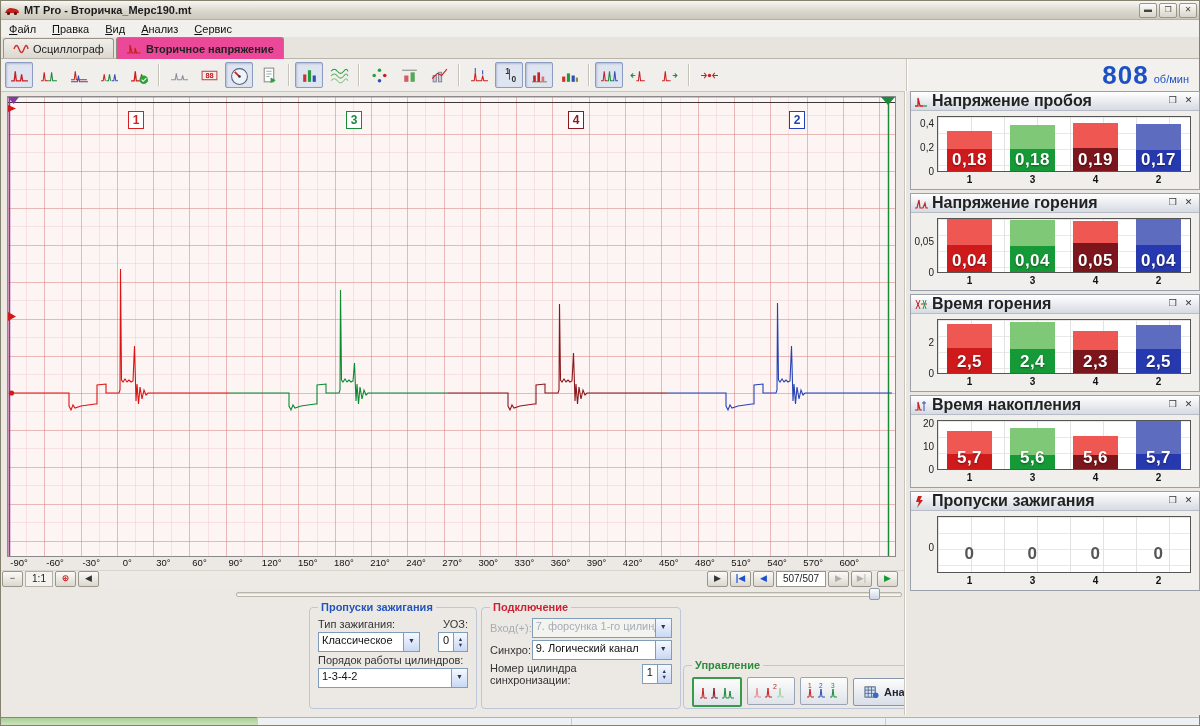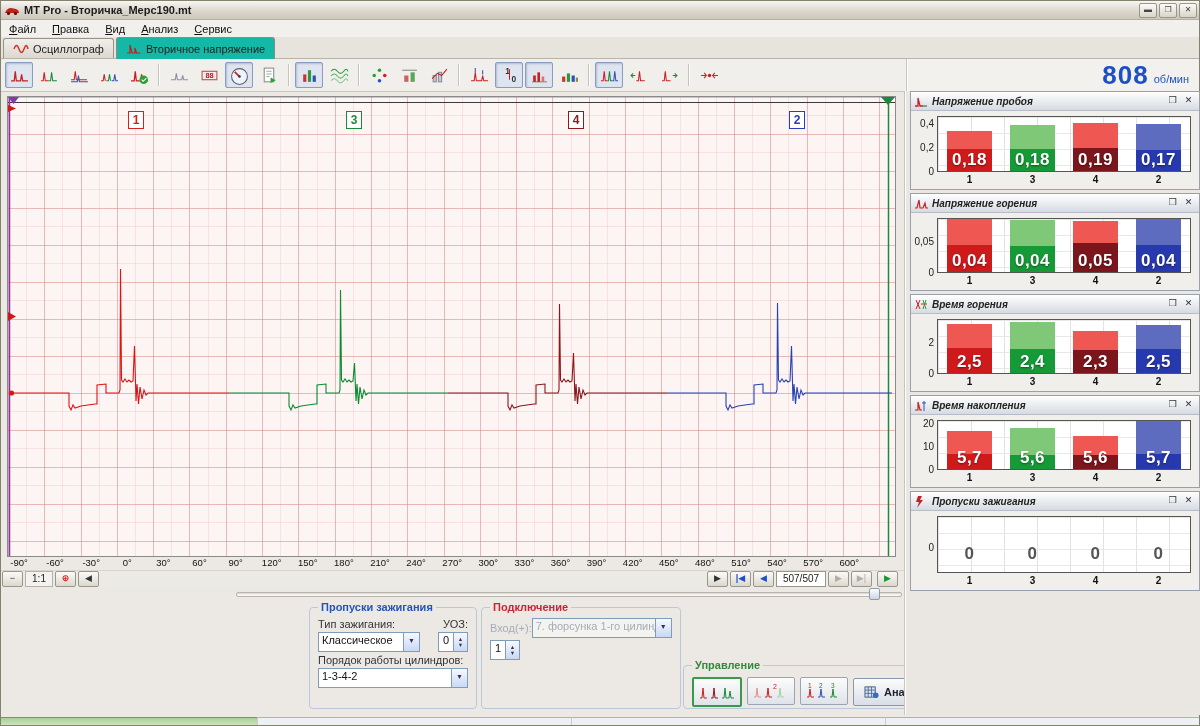--- a/index.html
+++ b/index.html
@@ -20,21 +20,21 @@
     display:flex;align-items:center;font-size:11px;color:#111;}
   .menu-item{padding:1px 8px;cursor:default;}
   .menu-item u{text-decoration:underline;}
 
   
   #tabsrow{position:absolute;left:0;top:36px;width:100%;height:22px;background:#e7e4de;
     border-bottom:1px solid #b8b4aa;display:flex;align-items:flex-end;padding-left:2px;box-sizing:border-box;}
   .tab{display:flex;align-items:center;gap:4px;height:19px;padding:0 9px;margin-right:2px;
     border:1px solid #989386;border-bottom:none;border-radius:3px 3px 0 0;font-size:11px;color:#222;
     background:linear-gradient(#f1efeb,#dcd8cf);}
-  .tab.active{background:#14b8a6;font-weight:normal;height:21px;margin-bottom:-1px;border-color:#8e8a7e;}
+  .tab.active{background:#ec4899;font-weight:bold;height:21px;margin-bottom:-1px;border-color:#8e8a7e;}
   .tab svg{width:16px;height:13px;}
 
   
   #toolbarrow{position:absolute;left:0;top:58px;width:100%;height:32px;background:#f1efeb;
     border-bottom:1px solid #c9c5bc;display:flex;align-items:center;}
   #toolbar{display:flex;align-items:center;height:100%;padding-left:3px;width:905px;box-sizing:border-box;}
   .tb-btn{width:26px;height:24px;margin:0 1px;border:1px solid transparent;border-radius:2px;
     display:flex;align-items:center;justify-content:center;background:transparent;}
   .tb-btn.pressed{background:#dfe5f0;border:1px solid #8b9cc2;box-shadow:inset 1px 1px 2px rgba(90,110,160,.35);}
   .tb-btn svg{width:19px;height:19px;}
@@ -117,21 +117,21 @@
     font-size:11px;font-weight:bold;color:#223;}
   #ctlrow{display:flex;align-items:center;margin-top:3px;}
 
   
   #rightcol{position:absolute;left:903px;top:90px;width:297px;height:624px;background:#eae7e2;
     border-left:1px solid #c9c5bc;box-shadow:inset 1px 0 0 #fff;}
   .panel{position:absolute;left:5px;width:288px;border:1px solid #9aa0aa;background:#f0efec;}
   .ptitle{height:18px;background:linear-gradient(#ffffff,#d6dae2);border-bottom:1px solid #b8bcc6;
     display:flex;align-items:center;padding:0 3px;}
   .ptitle svg{width:14px;height:14px;margin-right:4px;}
-  .ptitle .ttl{flex:1;font-size:10px;font-weight:bold;color:#222;font-style:italic;}
+  .ptitle .ttl{flex:1;font-size:16px;font-weight:bold;color:#222;}
   .pbtn{width:13px;height:12px;font-size:9px;line-height:11px;text-align:center;color:#333;
     border:1px solid transparent;margin-left:1px;}
   .chartbox{position:absolute;left:26px;right:8px;top:24px;bottom:17px;background:#fff;border:1px solid #555;
     background-image:
       repeating-linear-gradient(to right,#e2e2e2 0 1px, transparent 1px 33px),
       repeating-linear-gradient(to bottom,#e8e8e8 0 1px, transparent 1px 16px);}
   .bar{position:absolute;bottom:0;}
   .bar .dark{position:absolute;bottom:0;left:0;width:100%;}
   .bar-label{position:absolute;bottom:1px;width:100%;text-align:center;font-size:17px;font-weight:bold;
     color:#fff;text-shadow:0 1px 2px rgba(0,0,0,.45);letter-spacing:0.5px;}
@@ -445,22 +445,30 @@
   <fieldset id="fs-connect">
     <legend>Подключение</legend>
     <div id="connect-rows">
         <div class="frow" style="justify-content: space-between;">
           <span class="flabel" style="color: rgb(166, 172, 182);">Вход(+):</span>
           <span class="xp-select disabled" style="width: 138px;">
             <span class="val">7. форсунка 1-го цилиндр</span>
             <span class="arw">▼</span>
           </span>
         </div>
+        <div class="frow" style="justify-content: space-between;">
+          <span class="flabel">Синхро:</span>
+          <span class="xp-select" style="width: 138px;">
+            <span class="val">9. Логический канал</span>
+            <span class="arw">▼</span>
+          </span>
+        </div>
       </div>
     <div class="frow" style="justify-content:space-between;">
+      <span class="flabel">Номер цилиндра синхронизации:</span>
       <span class="xp-spin">
         <span class="val">1</span>
         <span class="arrows">▲<br>▼</span>
       </span>
     </div>
   </fieldset>
 
 
   <fieldset id="fs-control">
     <legend>Управление</legend>

